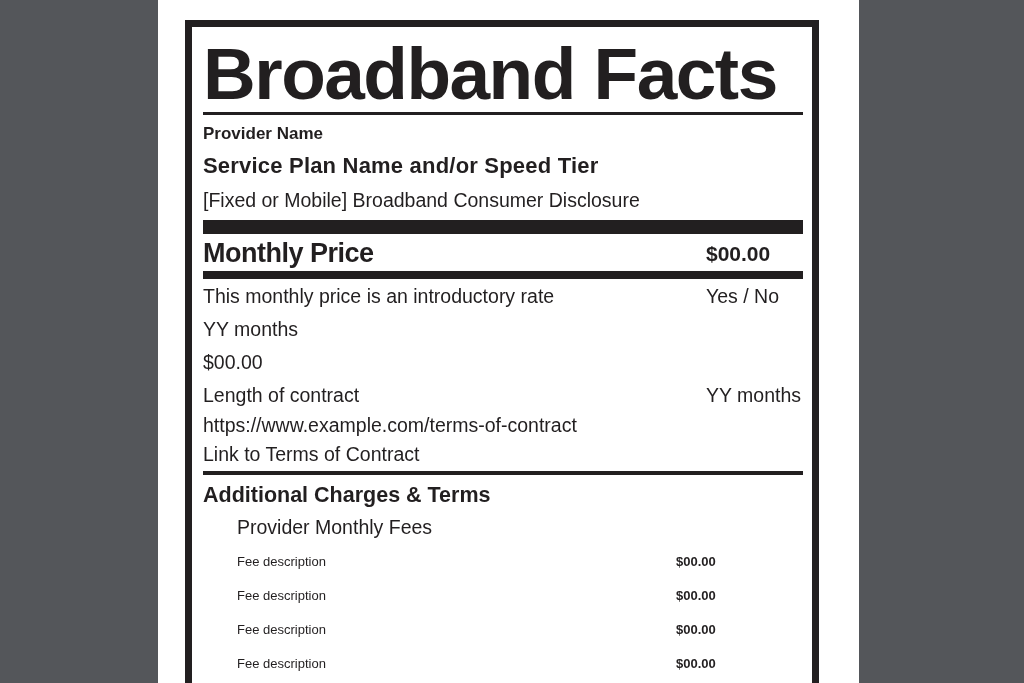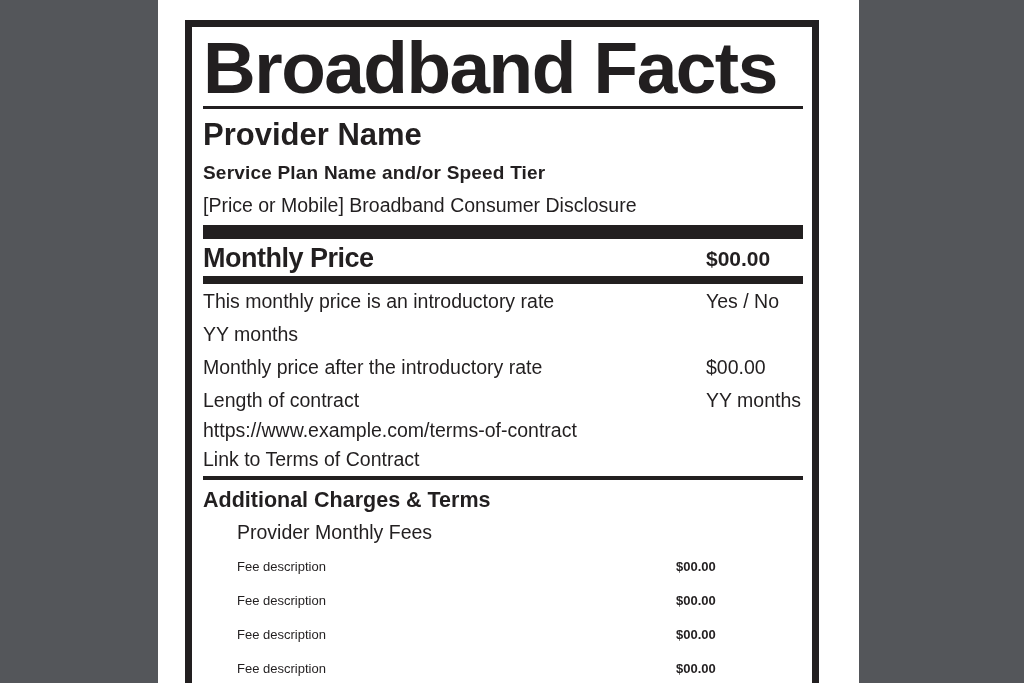--- a/index.html
+++ b/index.html
@@ -20,26 +20,26 @@
     width: 634px; height: 700px;
     border: 7px solid #221f20;
     background: #ffffff;
     box-sizing: border-box;
   }
   .content { padding: 0 9px 0 11px; }
 
   .label-title {
     font-size: 73px; font-weight: bold;
     letter-spacing: -1.5px; line-height: 1;
-    margin-top: 4px; white-space: nowrap;
+    margin-top: 10px; white-space: nowrap;
   }
   .title-rule { height: 3px; background: #221f20; margin-top: 2px; }
 
-  .provider   { font-size: 31px;   font-weight: bold; line-height: 1; margin-top: 10px; }
-  .service    { font-size: 19px; font-weight: bold; line-height: 1; margin-top: 13px; letter-spacing: 0.2px; }
+  .provider   { font-size: 17px;   font-weight: bold; line-height: 1; margin-top: 10px; }
+  .service    { font-size: 22px; font-weight: bold; line-height: 1; margin-top: 13px; letter-spacing: 0.2px; }
   .disclosure { font-size: 19.5px; line-height: 1;    margin-top: 14px; }
 
   .bar-thick { height: 14px; background: #221f20; margin-top: 9px; }
   .bar-med   { height: 8px;  background: #221f20; }
 
   .mp-row { display: flex; align-items: center; height: 34px; margin-top: 3px; justify-content: center; }
   .mp-heading { flex: 1; font-size: 27px; font-weight: bold; letter-spacing: -0.5px; }
   .mp-value   { font-size: 21px; font-weight: bold; }
 
   .vcol { width: 97px; flex: none; text-align: left; }
@@ -64,41 +64,40 @@
 
 <div class="page">
   <div class="label-box">
     <div class="content">
 
       <div class="label-title">Broadband Facts</div>
       <div class="title-rule"></div>
 
       <div class="provider">Provider Name</div>
       <div class="service">Service Plan Name and/or Speed Tier</div>
-      <div class="disclosure">[Price or Mobile] Broadband Consumer Disclosure</div>
+      <div class="disclosure">[Fixed or Mobile] Broadband Consumer Disclosure</div>
 
       <div class="bar-thick"></div>
 
       <div class="mp-row">
         <div class="mp-heading">Monthly Price</div>
         <div class="mp-value vcol">$00.00</div>
       </div>
 
       <div class="bar-med"></div>
 
       <div class="rows">
         <div class="row">
           <span class="lbl">This monthly price is an introductory rate</span>
           <span class="vcol">Yes / No</span>
         </div>
         <div class="row">
           <span class="vcol">YY months</span>
         </div>
         <div class="row">
-          <span class="lbl">Monthly price after the introductory rate</span>
           <span class="vcol">$00.00</span>
         </div>
         <div class="row">
           <span class="lbl">Length of contract</span>
           <span class="vcol">YY months</span>
         </div>
         <div class="row row-url">
           <span class="lbl">https://www.example.com/terms-of-contract</span>
         </div>
         <div class="row row-link">

